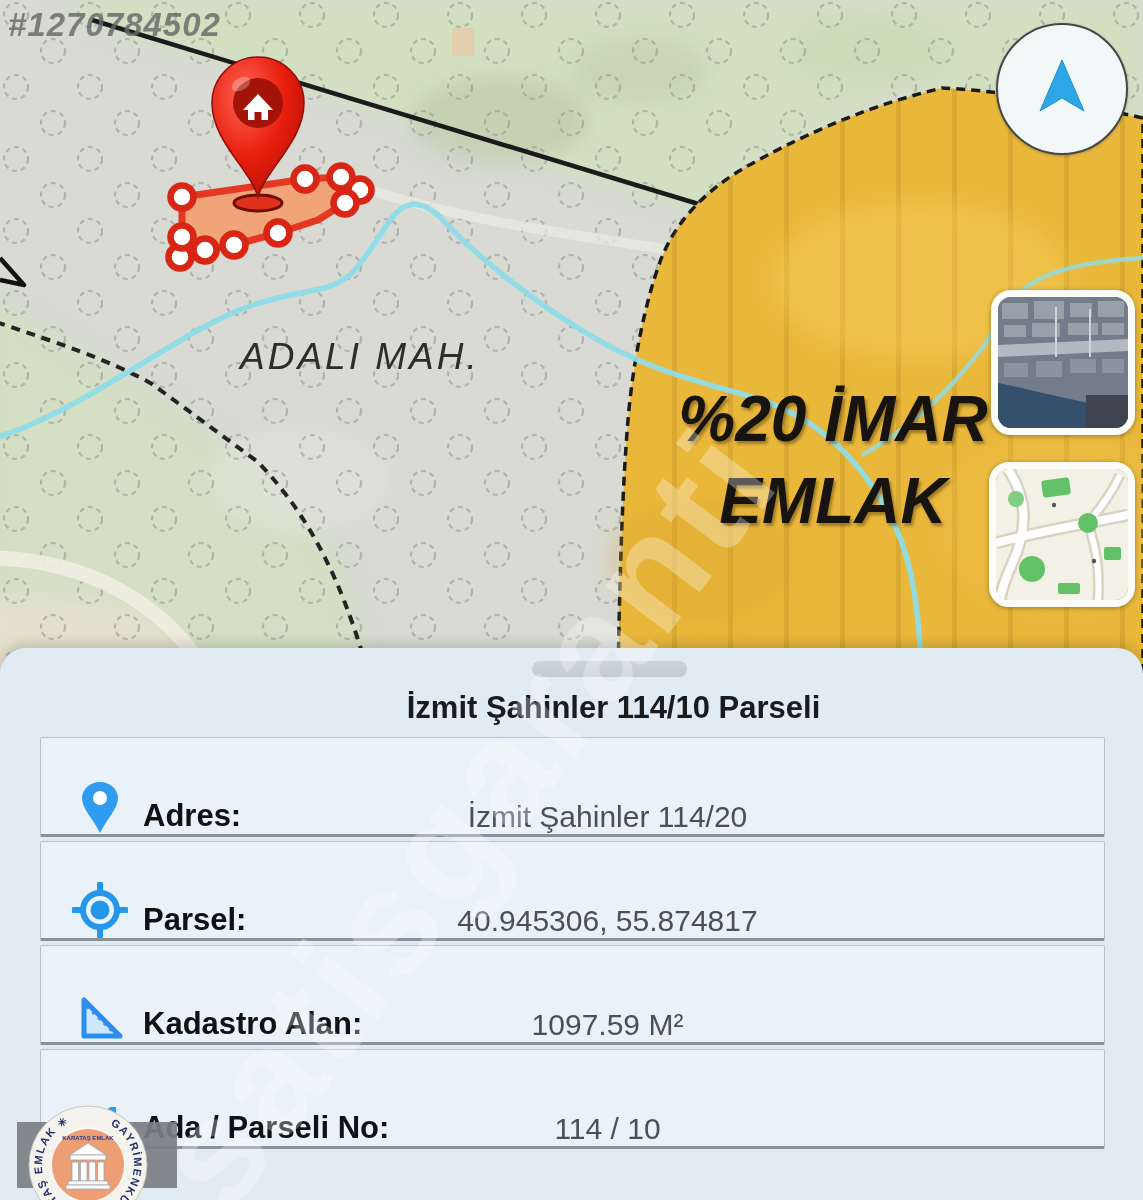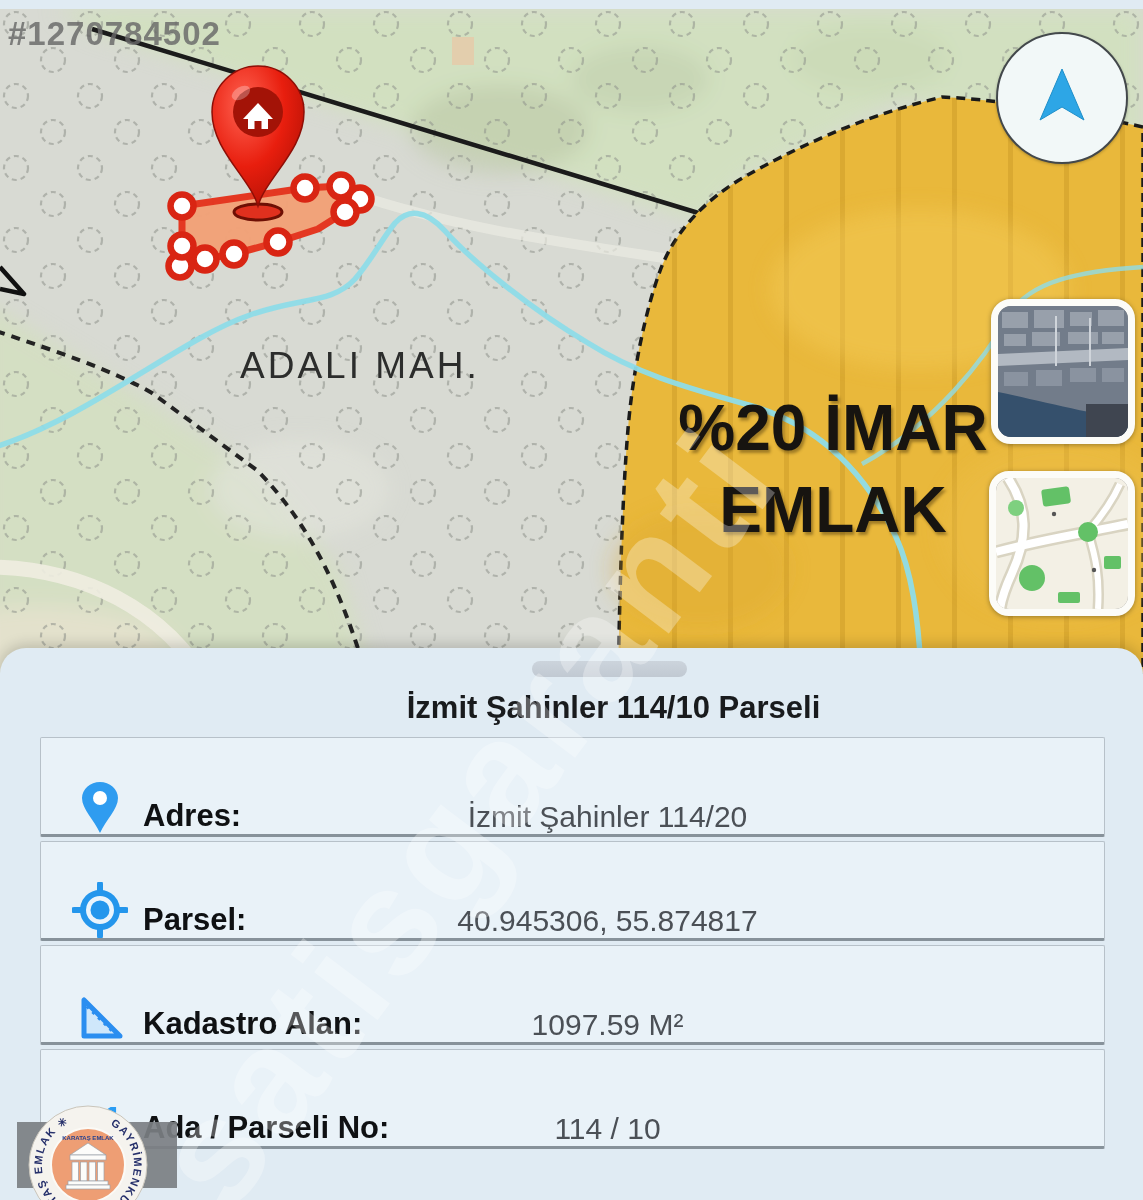--- a/index.html
+++ b/index.html
@@ -3,21 +3,21 @@
 <meta charset="utf-8">
 <style>
   html,body { margin:0; padding:0; }
   .screen {
     position:relative; width:1143px; height:1200px; overflow:hidden;
     background:#e0ebf3; font-family:"Liberation Sans", sans-serif;
     -webkit-font-smoothing:antialiased;
   }
 
   
-  .map { position:absolute; left:0; top:9px; width:946px; height:680px; }
+  .map { position:absolute; left:0; top:0; width:946px; height:680px;font-style:italic; }
   .map svg.base { position:absolute; left:0; top:0; }
 
   .photo-id {
     position:absolute; left:8px; top:6px; font-size:33px; font-weight:bold;
     color:rgba(104,104,104,0.82); letter-spacing:1px; z-index:6;
   }
   .adali-label {
     position:absolute; left:240px; top:336px; font-size:37px; font-weight:500;
     color:#2c2d2c; letter-spacing:3px; z-index:5;
   }

